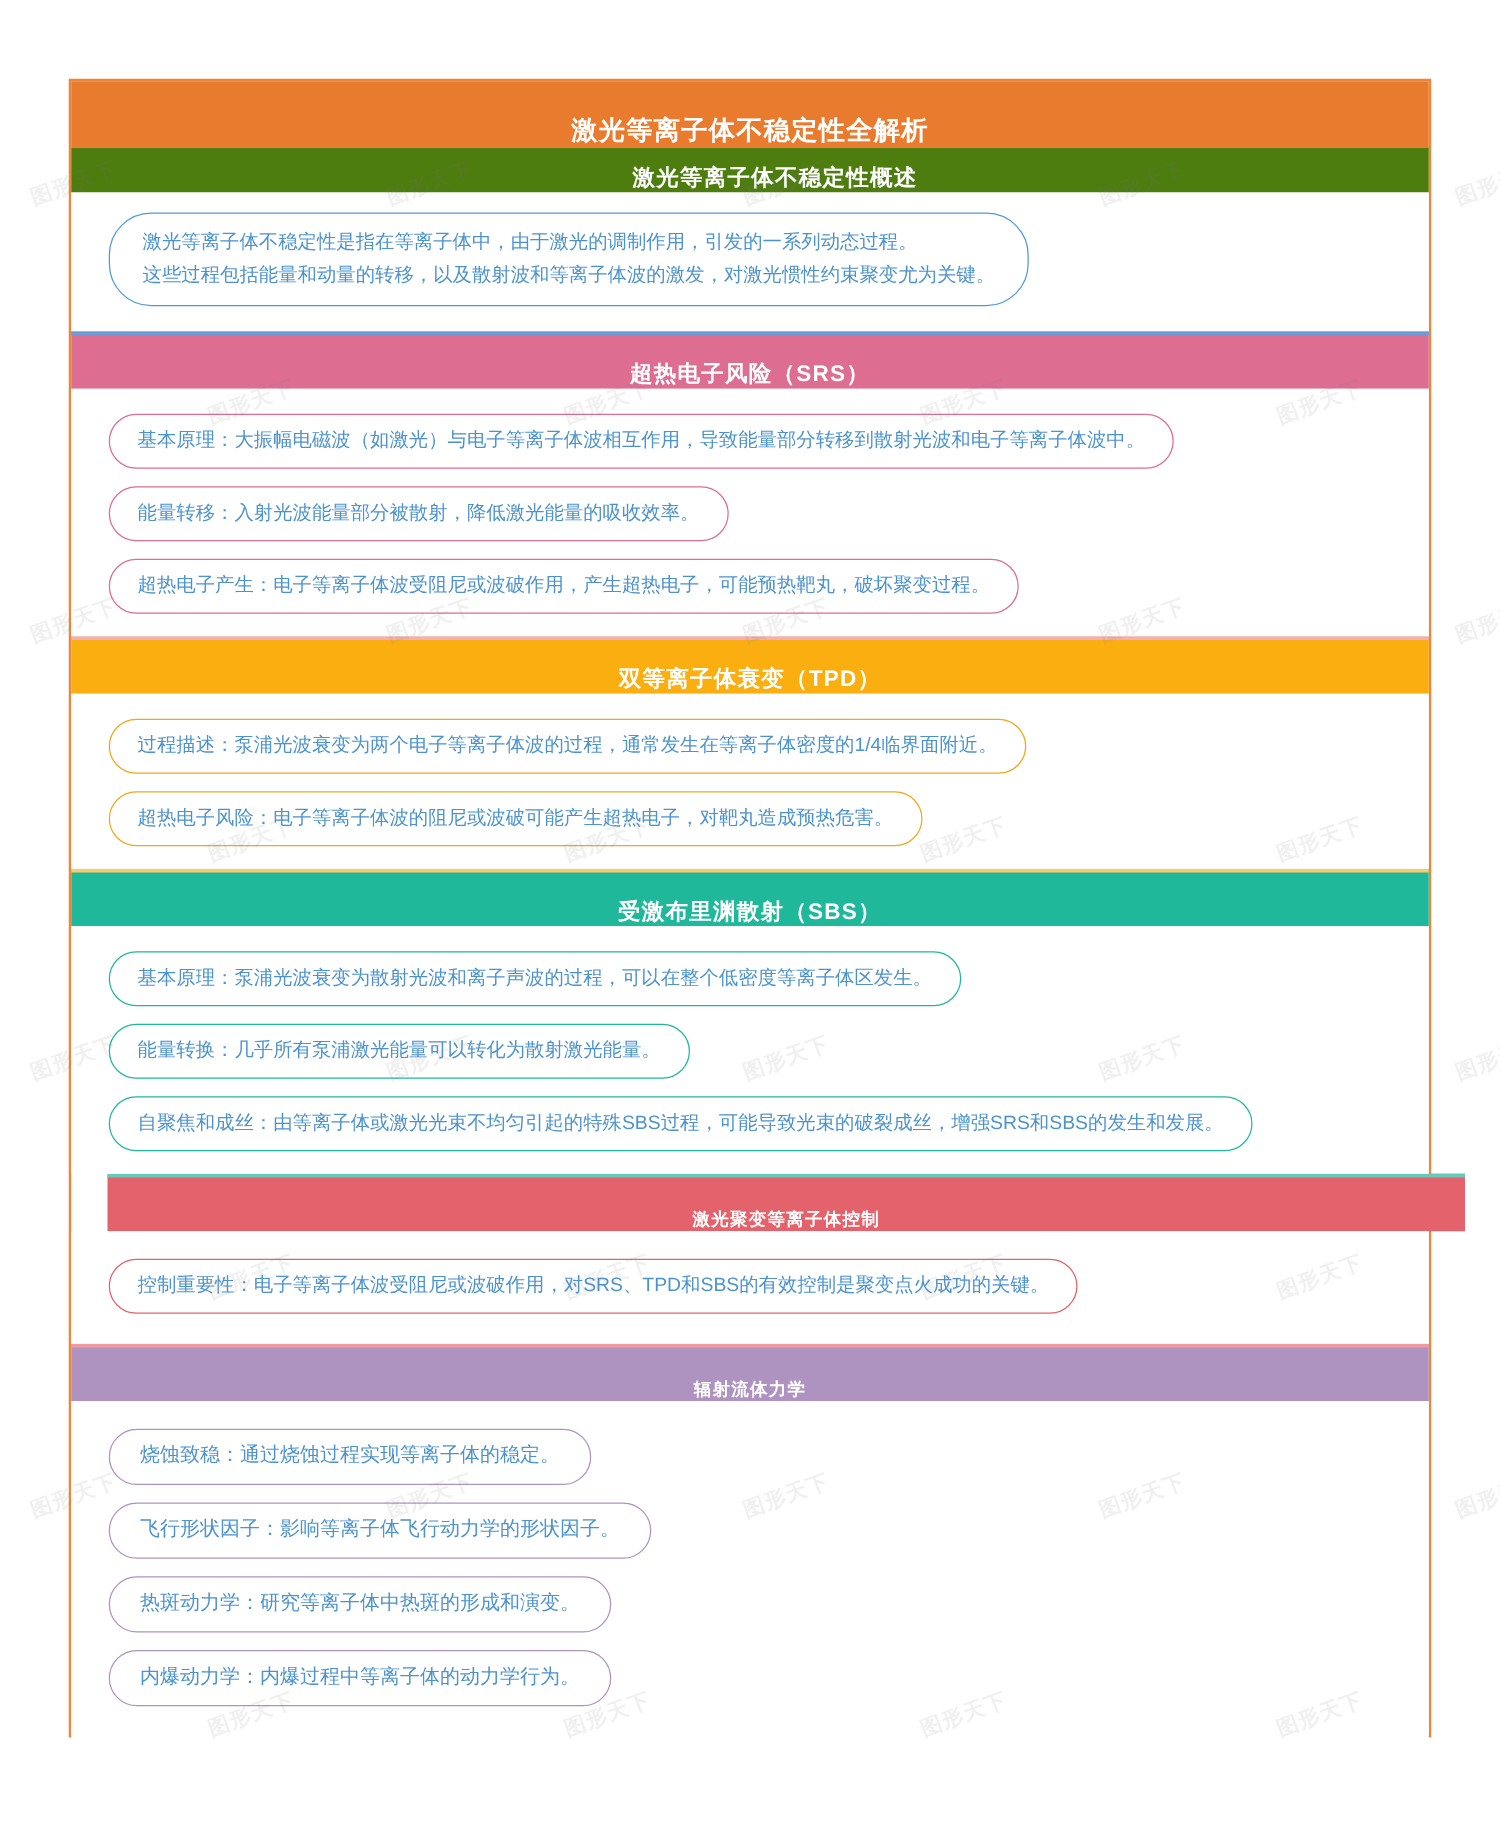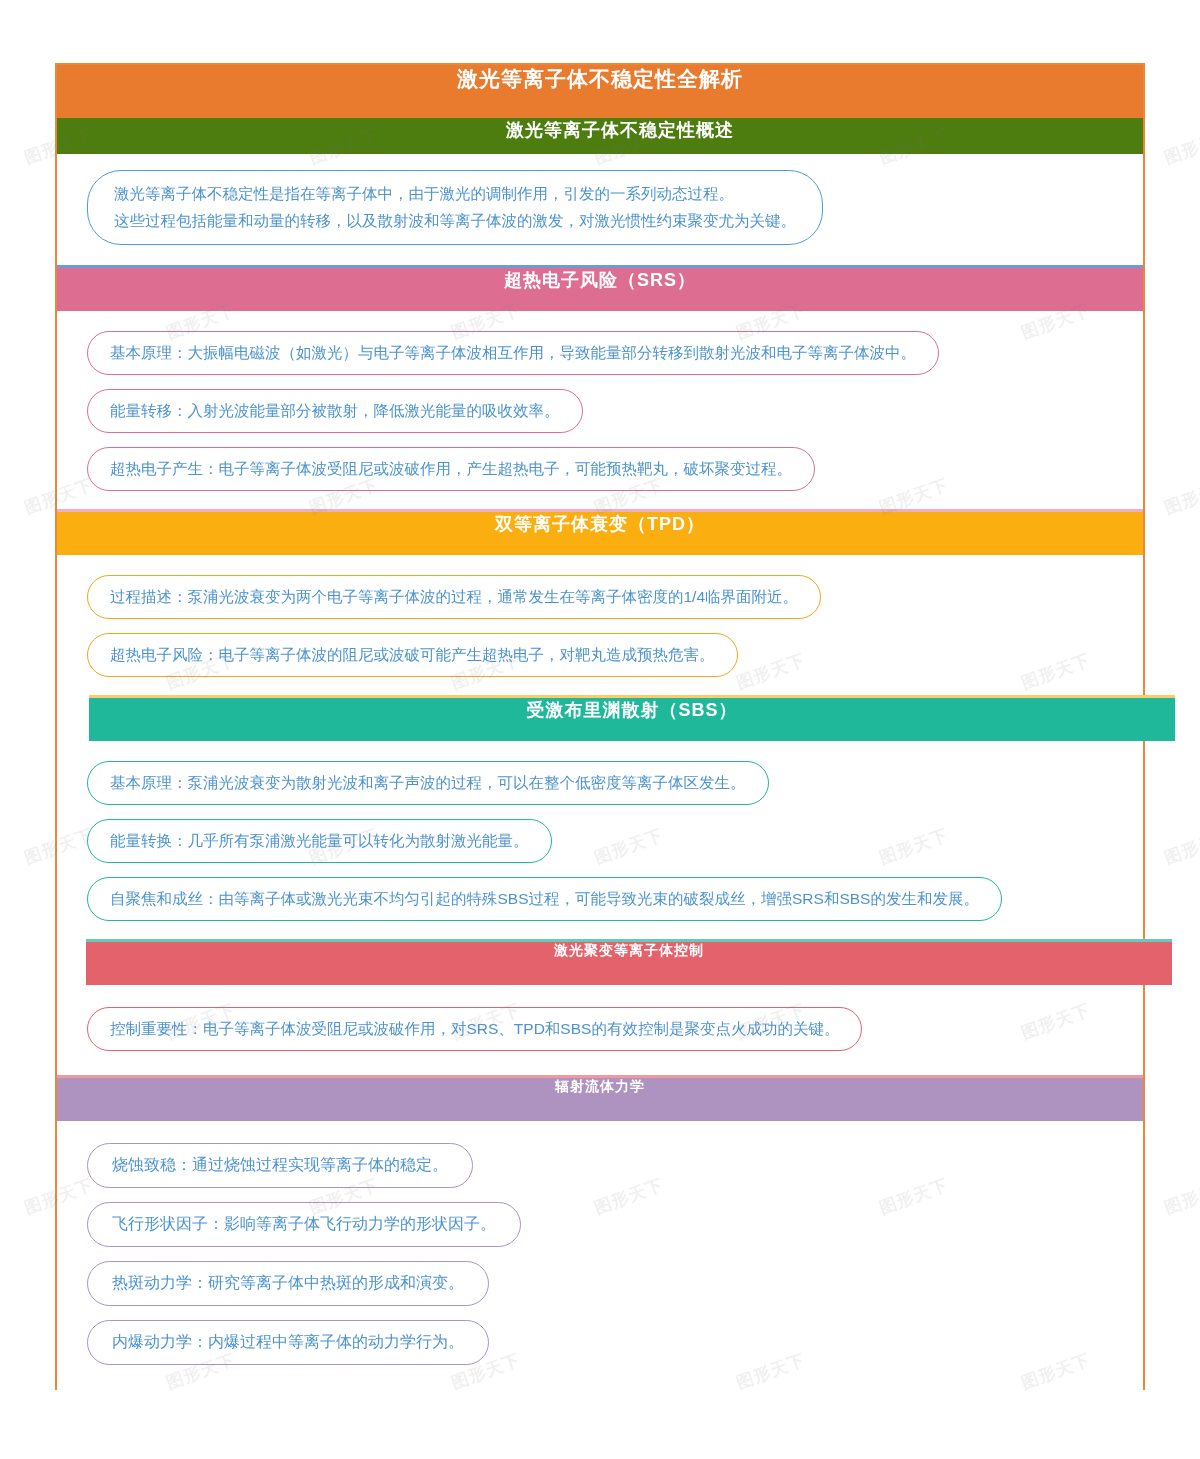--- a/index.html
+++ b/index.html
@@ -34,31 +34,31 @@
     width: 1090px; height: 1327px;
     border: 2px solid #E8883B;
     background: #ffffff;
     z-index: 2;
   }
 
   
   .banner {
     width: 100%;
     display: flex;
-    align-items: flex-start;
+    align-items: flex-end;
     justify-content: center;
     color: #ffffff;
     font-weight: 700;
     letter-spacing: 1px;
   }
   .banner-main   { height: 53px; font-size: 21px; background: #E97B2E; }
   .banner-sub    { height: 36px; font-size: 18px; background: #4d7c0f; padding-left: 40px; }
   .banner-srs    { height: 46px; font-size: 18px; background: #DD6E92; border-top: 3px solid #6E9BD8; }
   .banner-tpd    { height: 46px; font-size: 18px; background: #FBAE10; border-top: 3px solid #F0AEBF; }
-  .banner-sbs    { height: 46px; font-size: 18px; background: #1FB89B; border-top: 3px solid #FBCB6B; margin-left: 32px; }
+  .banner-sbs    { height: 46px; font-size: 18px; background: #1FB89B; border-top: 3px solid #FBCB6B; }
   .banner-ctrl   { height: 46px; font-size: 14px; background: #E4626B; border-top: 3px solid #66C9BA; margin-left: 29px; }
   .banner-rhd    { height: 46px; font-size: 14px; background: #AE92C0; border-top: 3px solid #EE9AA0; }
 
   
   .section-body {
     background: #ffffff;
     padding: 16px 0 14px 0;
     position: relative;
   }
   .sb-overview { padding: 16px 0 20px 0; }

